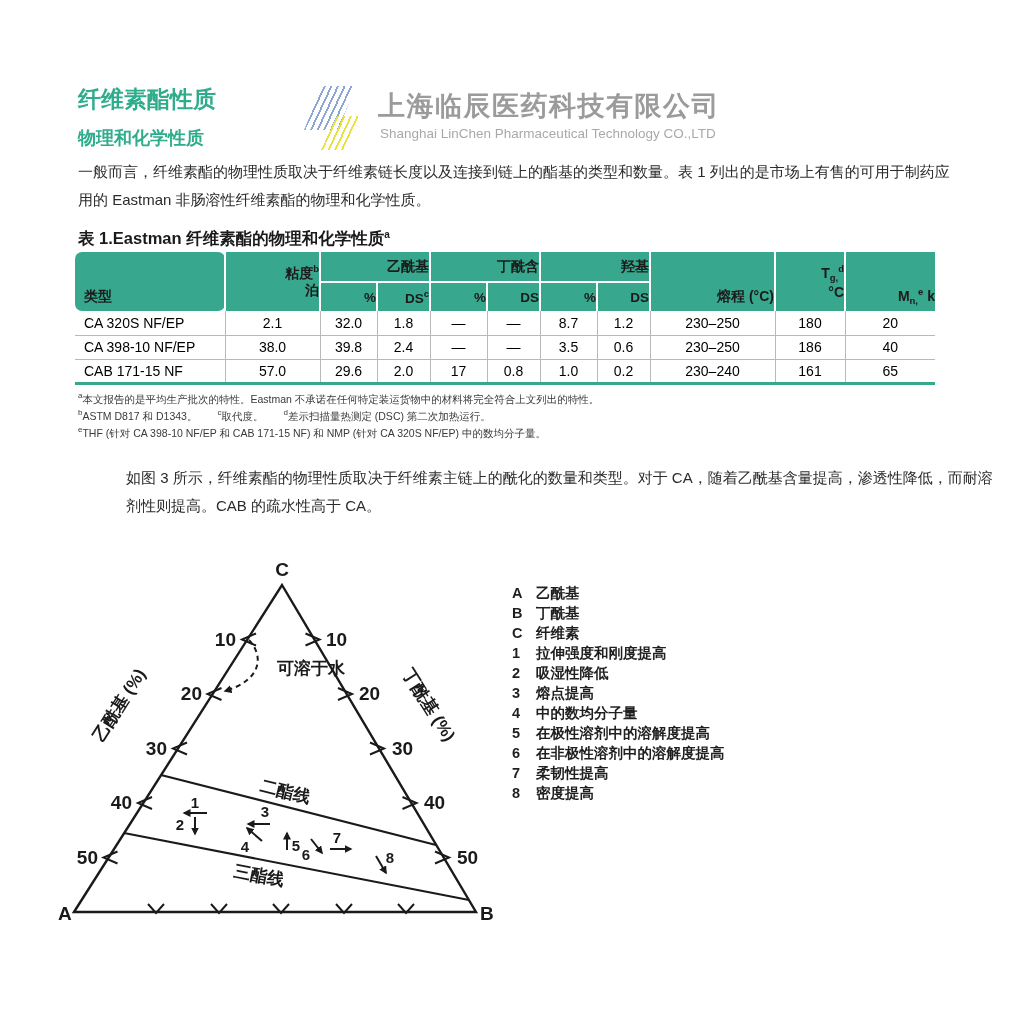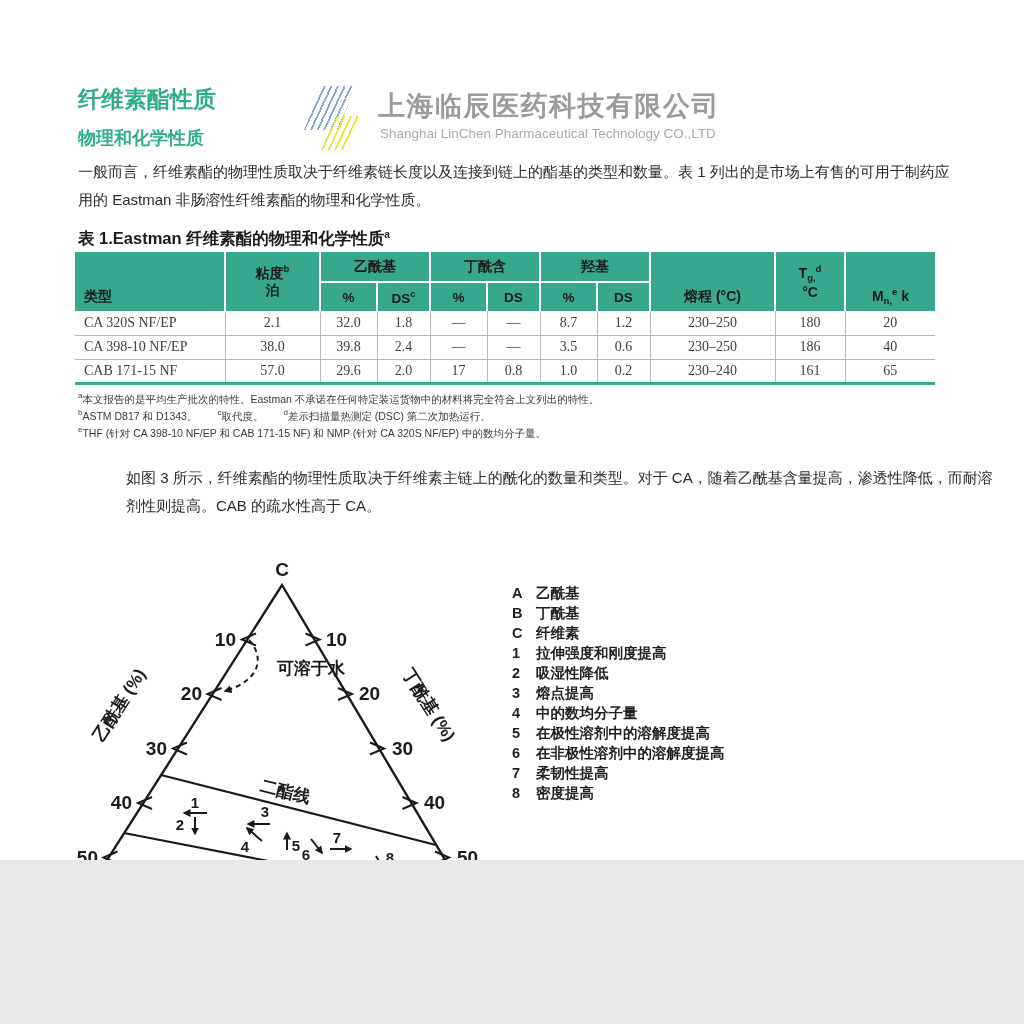--- a/index.html
+++ b/index.html
@@ -1,17 +1,17 @@
 <!DOCTYPE html>
 <html><head>
 <meta charset="utf-8">
 <style>
   * { margin:0; padding:0; box-sizing:border-box; }
   body { background:#e8e8e8; font-family:"Liberation Sans","DejaVu Sans",sans-serif; }
-  .page { position:relative; width:1024px; height:860px; background:#ffffff; overflow:hidden; color:#2b2b2b; }
+  .page { position:relative; width:1024px; height:1024px; background:#ffffff; overflow:hidden; color:#2b2b2b; }
 
   
   .h1 { position:absolute; left:78px; top:84px; font-size:23px; font-weight:bold; color:#2fac8c; }
   .h2 { position:absolute; left:78px; top:126px; font-size:18px; font-weight:bold; color:#2fac8c; }
 
   
   .logo { position:absolute; left:300px; top:86px; width:480px; height:70px; }
   .logo .mark { position:absolute; left:0; top:0; width:66px; height:68px; }
   .stripe { position:absolute; }
   .stripe.blue   { left:4px;  top:0;    width:52px; height:44px;
@@ -25,30 +25,30 @@
 
   
   .para { position:absolute; left:78px; width:880px; font-size:15px; line-height:28px; color:#2b2b2b; }
   .p1 { top:158px; }
   .p2 { top:464px;margin-left:48px; }
 
   
   .tbl-title { position:absolute; left:78px; top:228px; font-size:16.5px; font-weight:bold; color:#1a1a1a; }
   .tbl-title sup { font-size:10px; }
   table.props { position:absolute; left:75px; top:252px; width:860px; border-collapse:collapse; table-layout:fixed; border-bottom:3px solid #37a78d; }
-  table.props th { background:#37a78d; color:#1b1b1b; font-size:14px; font-weight:bold; text-align:center; }
+  table.props th { background:#37a78d; color:#1b1b1b; font-size:14px; font-weight:bold; text-align:right; }
   table.props thead tr.r1 th { height:30px; }
   table.props thead tr.r2 th { height:29px; font-size:13.5px; }
   table.props th.vb { vertical-align:bottom; padding-bottom:5px; }
-  table.props th.vl { text-align:left; padding-left:9px; }
+  table.props th.vl { text-align:left; padding-left:9px;border-radius:7px; }
   table.props th.bL { border-left:2px solid #ffffff; }
   table.props th.bB { border-bottom:2px solid #ffffff; }
   table.props th sup { font-size:9.5px; }
   table.props th sub { font-size:9.5px; }
-  table.props td { height:24px; font-size:14px; color:#404040; text-align:center; border-left:1px solid #b9b9b9; border-top:1px solid #b9b9b9; background:#ffffff;font-family:Liberation Serif, serif; }
+  table.props td { height:24px; font-size:14px; color:#000000; text-align:center; border-left:1px solid #b9b9b9; border-top:1px solid #b9b9b9; background:#ffffff; }
   table.props td:first-child { border-left:none; text-align:left; padding-left:9px; }
   table.props tbody tr:first-child td { border-top:none; }
 
   
   .fnotes { position:absolute; left:78px; top:389px; width:880px; font-size:10.5px; line-height:14.5px; color:#3a3a3a; }
   .fnotes sup { font-size:8px; }
   .fnotes .gap { margin-left:20px; }
 
   
   .fig-title { position:absolute; left:78px; top:536px; font-size:16.5px; font-weight:bold; color:#1a1a1a; }

